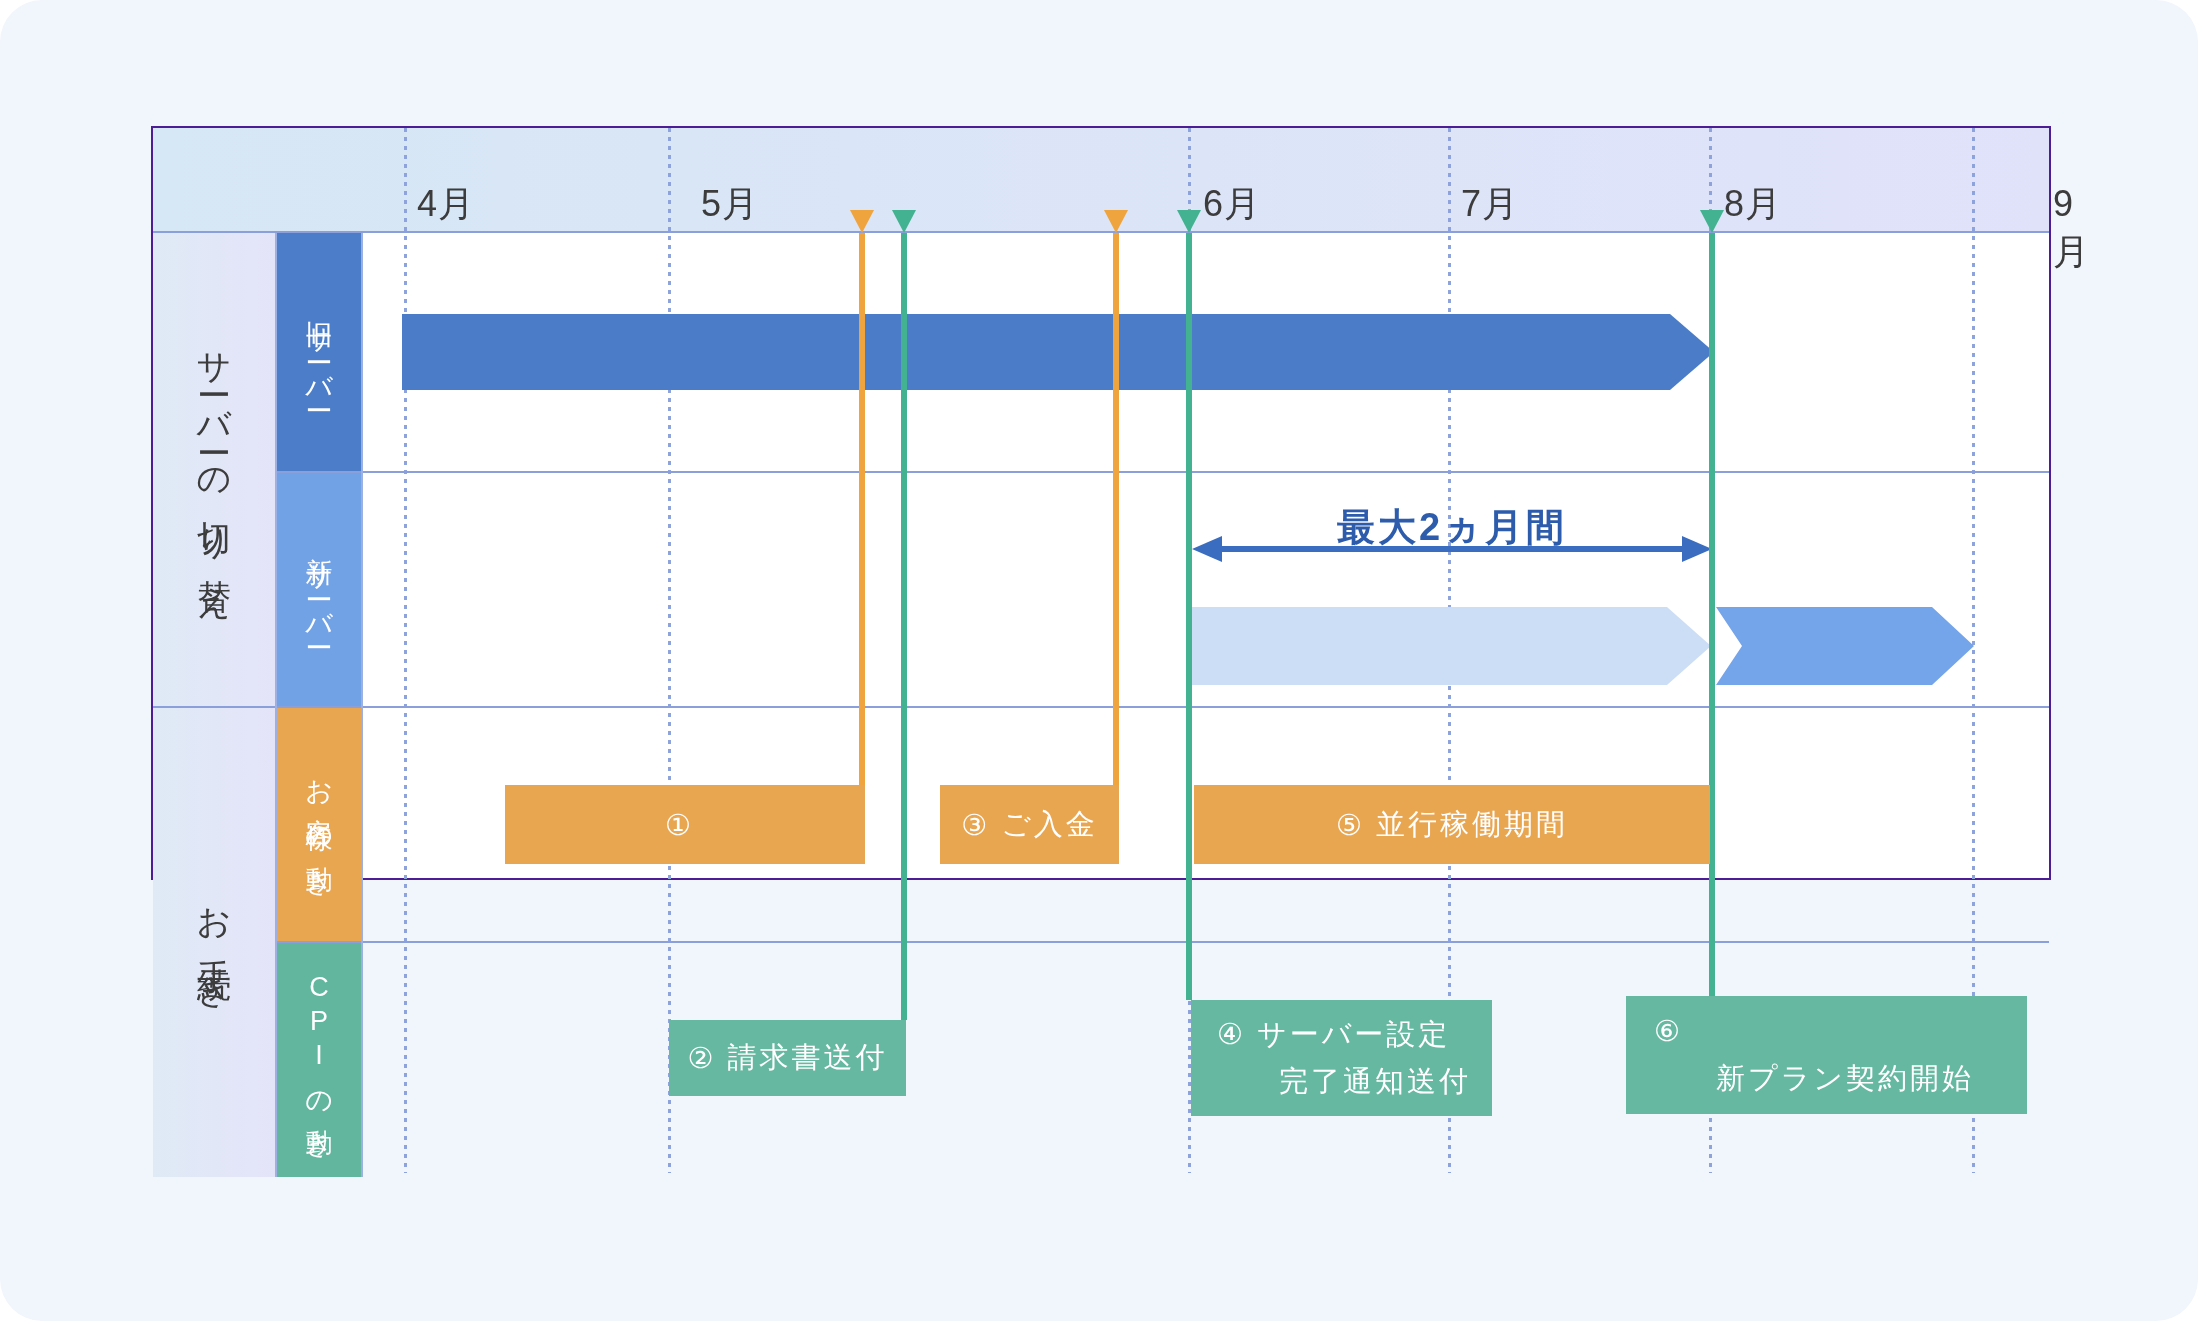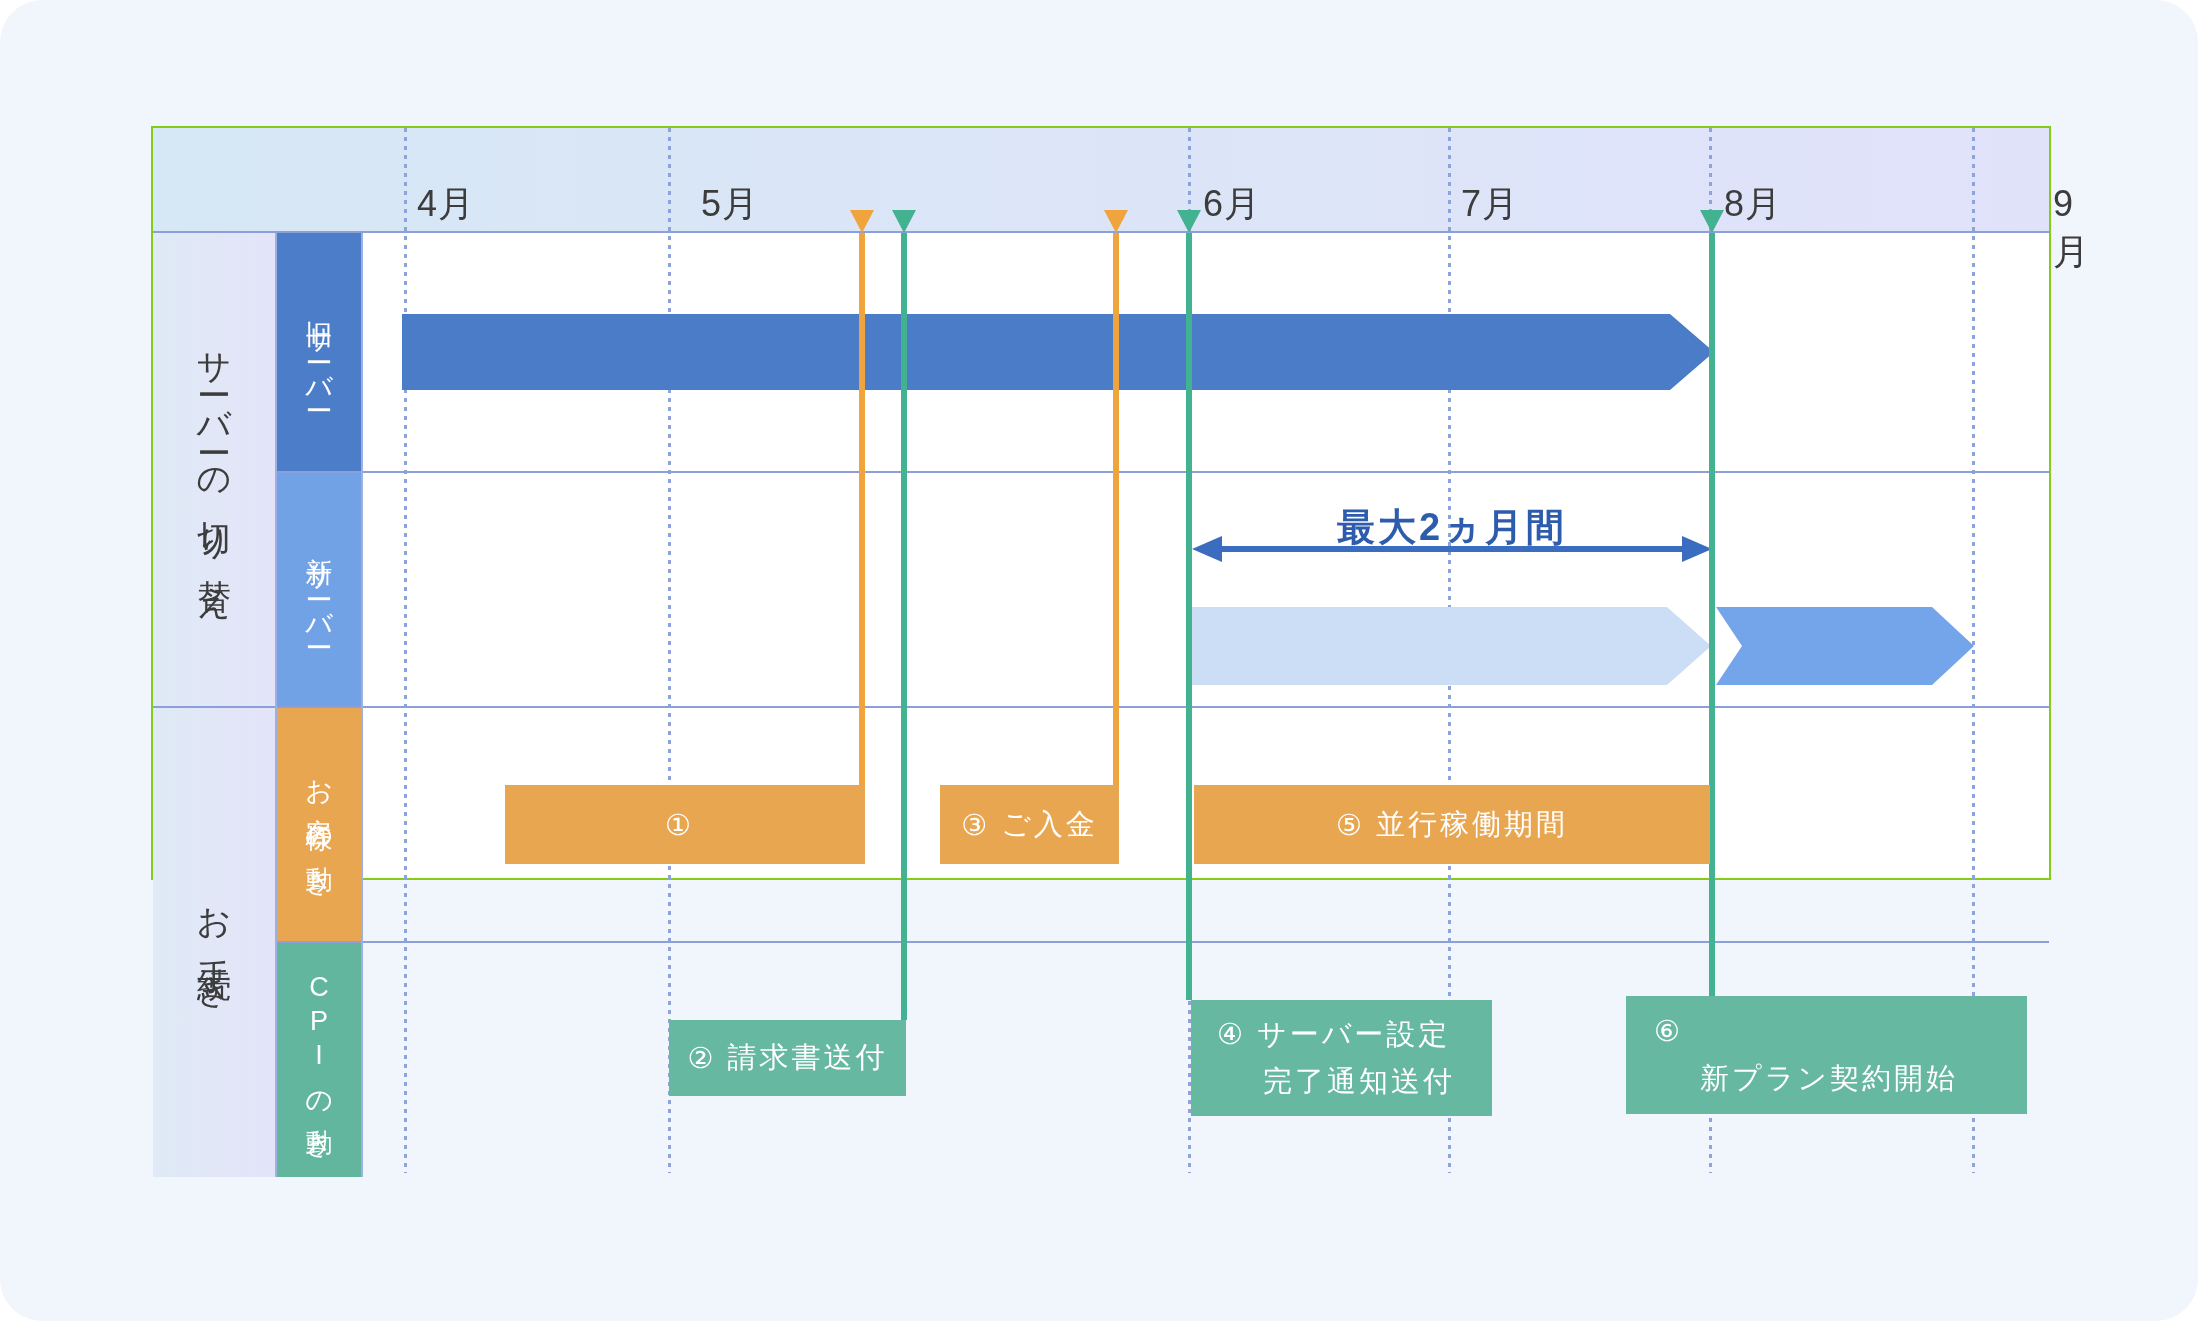--- a/index.html
+++ b/index.html
@@ -6,21 +6,21 @@
   html, body { width: 2198px; height: 1321px; background: #ffffff; overflow: hidden; }
   body { font-family: "Liberation Sans", "DejaVu Sans", sans-serif; }
 
   .panel {
     position: absolute; left: 0; top: 0; width: 2198px; height: 1321px;
     background: #f1f5fc; border-radius: 42px;
   }
 
   .chart {
     position: absolute; left: 151px; top: 126px; width: 1900px; height: 754px;
-    background: #ffffff; border: 2px solid #84cc16;
+    background: #ffffff; border: 2px solid #4c1d95;
   }
   .abs { position: absolute; }
 
   
   .axis-header {
     left: 0; top: 0; width: 1896px; height: 105px;
     background: linear-gradient(90deg, #d6e7f5 0%, #dce5f8 55%, #e0e2fa 100%);
     border-bottom: 2px solid #8ba0da;
   }
   .month-label {
@@ -79,21 +79,21 @@
   
   .event-box {
     display: flex; align-items: center; justify-content: center;
     color: #ffffff; font-size: 29px; letter-spacing: 3px; font-weight: 500;
   }
   .event-box.orange { background: #e9a651; }
   .event-box.green  { background: #66b8a0; }
   .event-box .num { margin-right: 14px; letter-spacing: 0; }
   .event-box.multiline { flex-direction: column; align-items: flex-start; justify-content: center; line-height: 1.62; }
   .event-box.multiline .row1 { display: flex; }
-  .event-box.multiline .row2 { margin-left: 46px; }
+  .event-box.multiline .row2 { margin-left: 62px; }
 
   
   .max-period-label {
     left: 1039px; top: 374px; width: 520px; text-align: center;
     font-size: 38px; font-weight: 700; color: #2c5cab; letter-spacing: 3px;
   }
   .range-arrow { left: 1051px; top: 418px; width: 496px; height: 6px; background: #3a6dbf; }
   .range-arrow::before, .range-arrow::after {
     content: ""; position: absolute; top: -10px; width: 0; height: 0;
     border-top: 13px solid rgba(0,0,0,0); border-bottom: 13px solid rgba(0,0,0,0);

